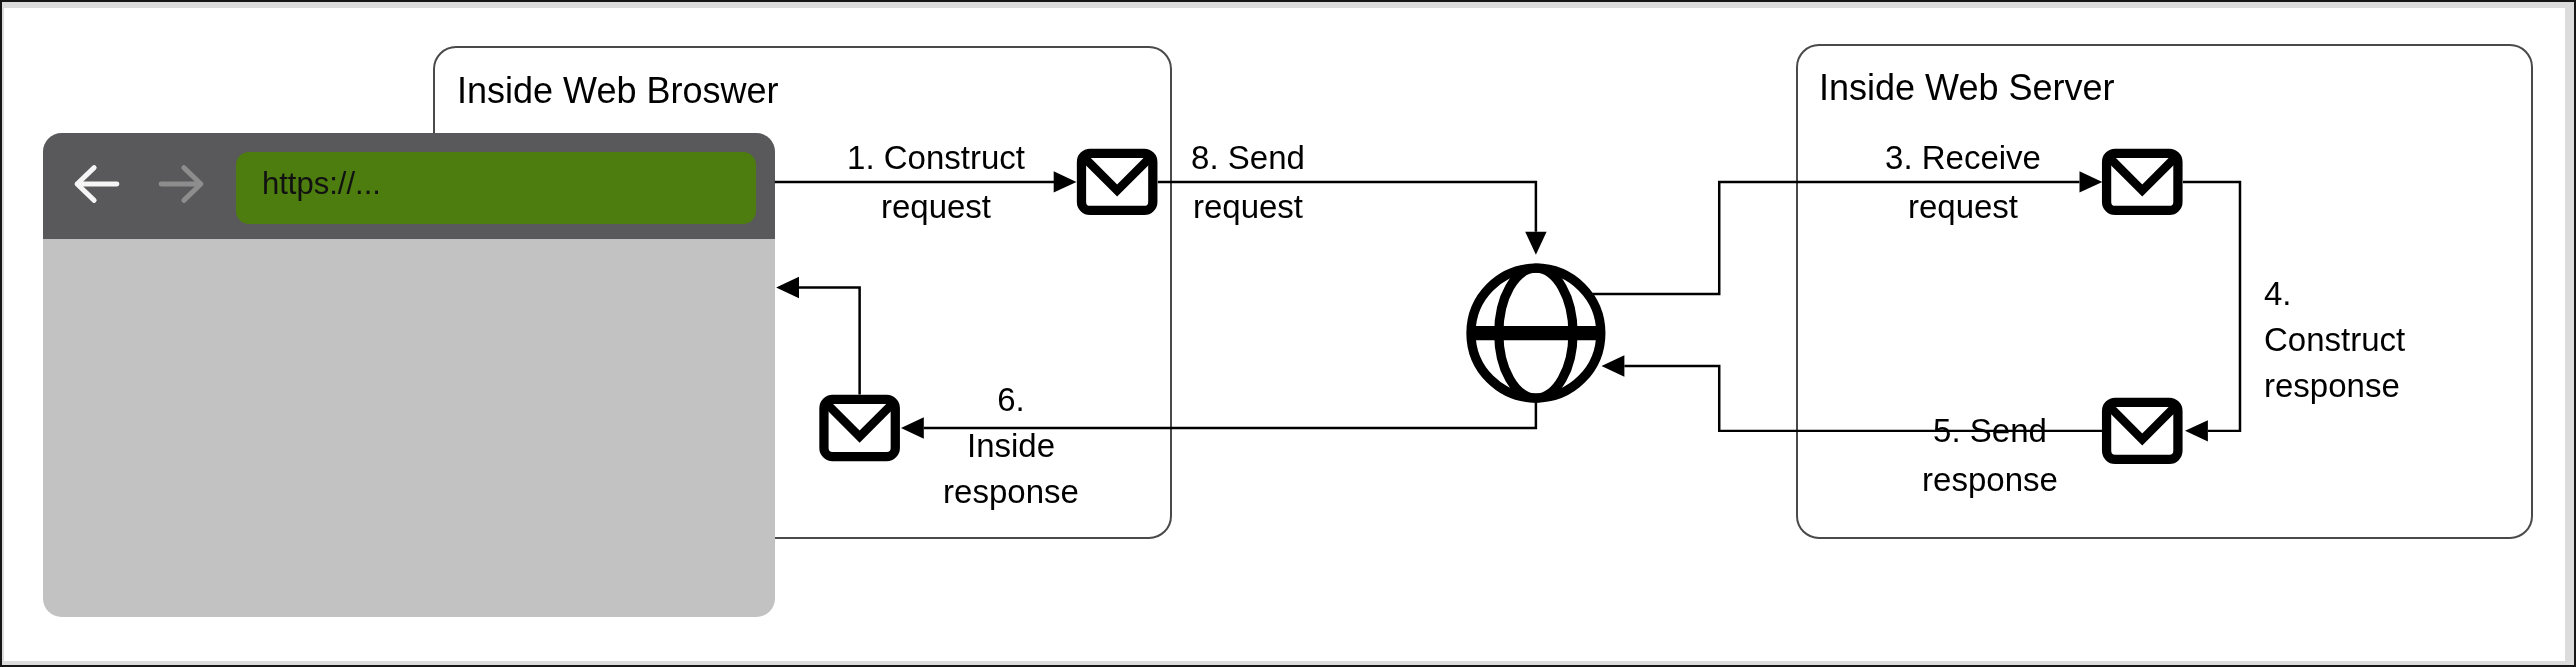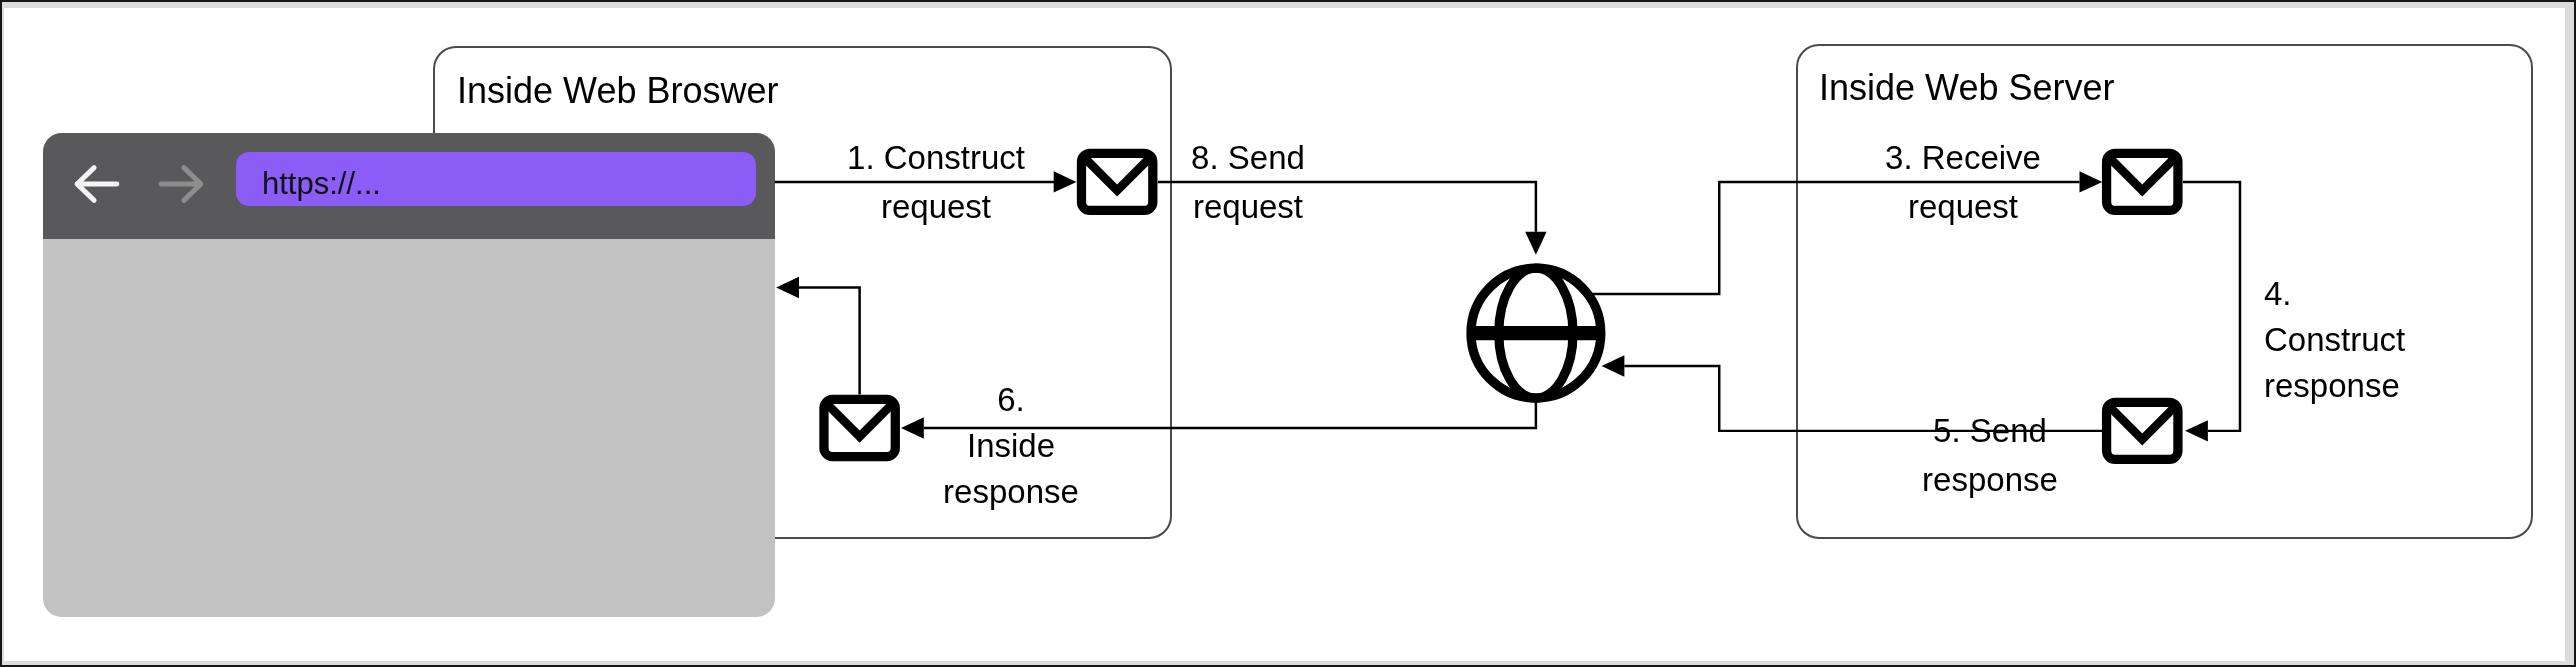--- a/index.html
+++ b/index.html
@@ -19,21 +19,21 @@
   .group-box{position:absolute;border:2.5px solid var(--box_border,#4a4a4a);border-radius:23px;background:transparent;z-index:1;}
   #browser-box{left:433px;top:46px;width:735px;height:489px;}
   #server-box{left:1796px;top:44px;width:733px;height:491px;}
   .box-label{position:absolute;font-size:36px;line-height:32px;white-space:nowrap;transform:translateY(-50%);z-index:2;}
   #browser-box-label{left:457px;top:91px;}
   #server-box-label{left:1819px;top:88px;}
   
   #browser-window{position:absolute;left:43px;top:133px;width:732px;height:484px;z-index:3;}
   #browser-toolbar{position:absolute;left:0;top:0;width:732px;height:106px;background:var(--bar,#59595b);border-radius:18.5px 18.5px 0 0;}
   #browser-content{position:absolute;left:0;top:106px;width:732px;height:378px;background:var(--content,#c2c2c2);border-radius:0 0 18.5px 18.5px;}
-  #url-bar{position:absolute;left:193px;top:18.5px;width:520px;height:54px;background:#8b5cf6;border-radius:13px;}
+  #url-bar{position:absolute;left:193px;top:18.5px;width:520px;height:72px;background:#4d7c0f;border-radius:13px;}
   #url-text{display:block;padding-left:26px;font-size:31px;line-height:64px;color:var(--url_text,#111111);white-space:nowrap;}
   .nav-icon{position:absolute;top:26px;width:54px;height:50px;}
   #back-icon{left:27px;}
   #forward-icon{left:111px;}
   
   #diagram-svg{position:absolute;left:0;top:0;z-index:5;pointer-events:none;}
   
   .step-label{position:absolute;font-size:33px;white-space:nowrap;z-index:6;}
   .step-label span{display:block;}
   .centered{transform:translate(-50%,-50%);text-align:center;}

